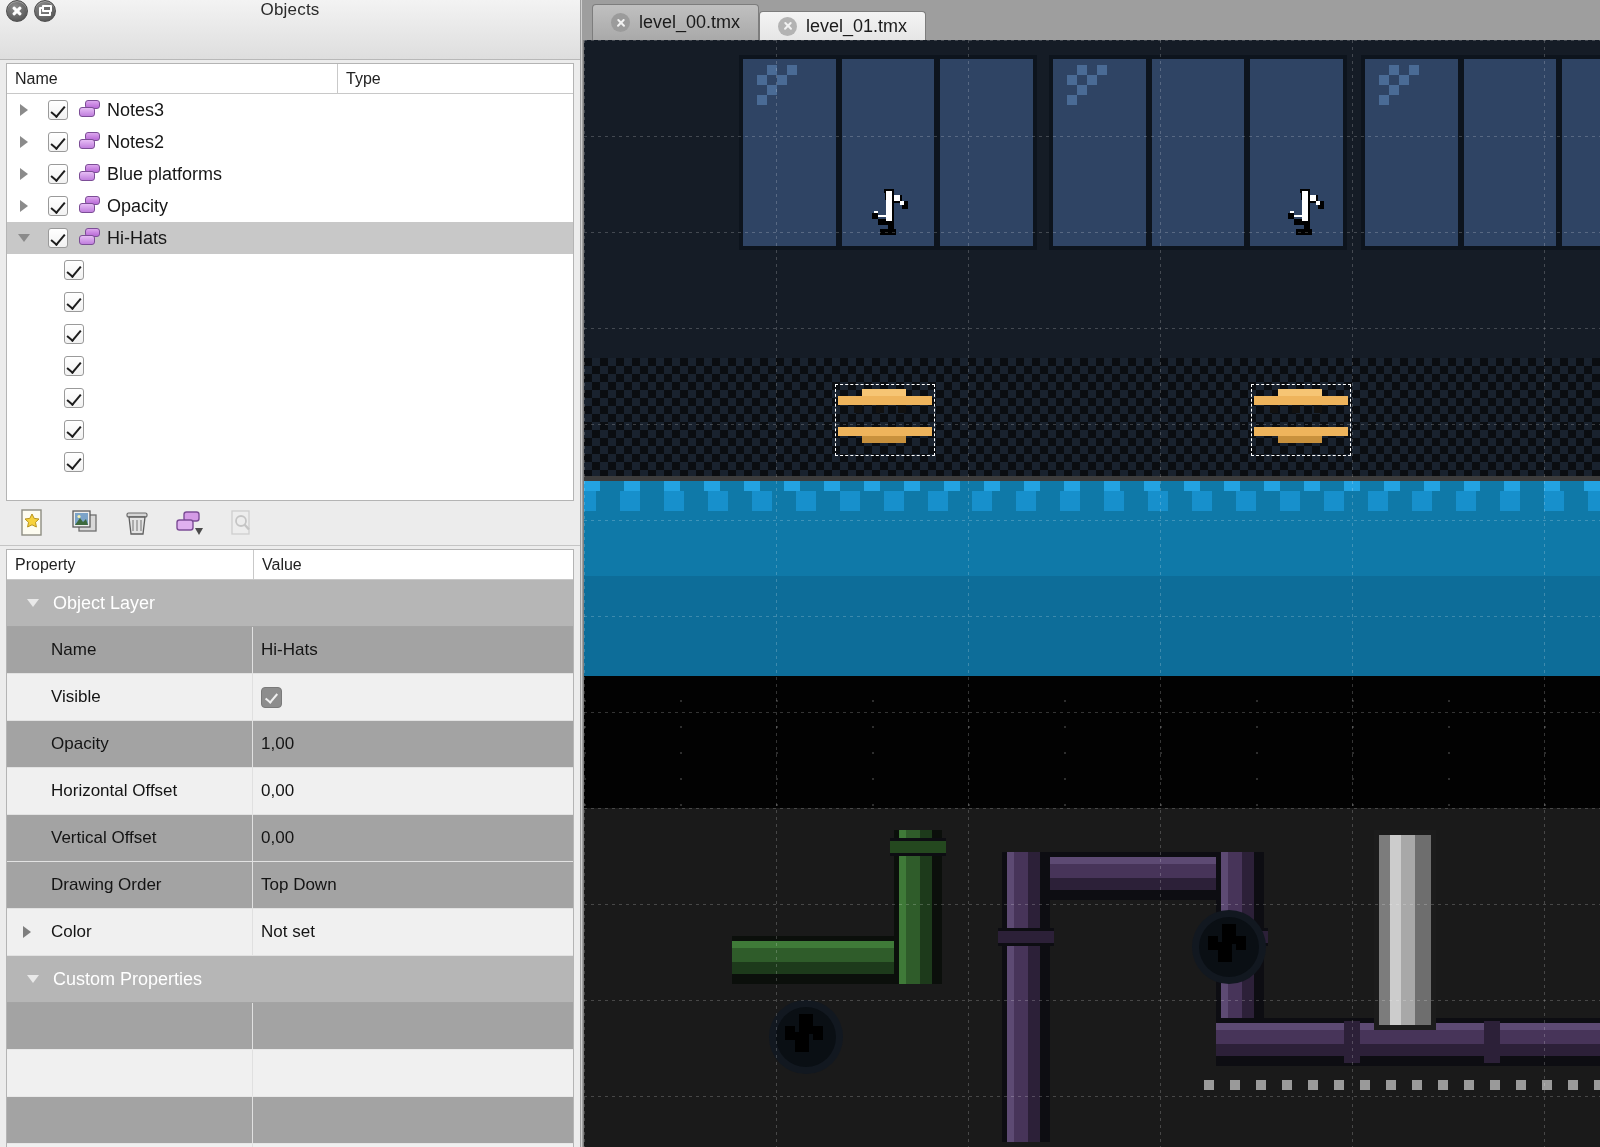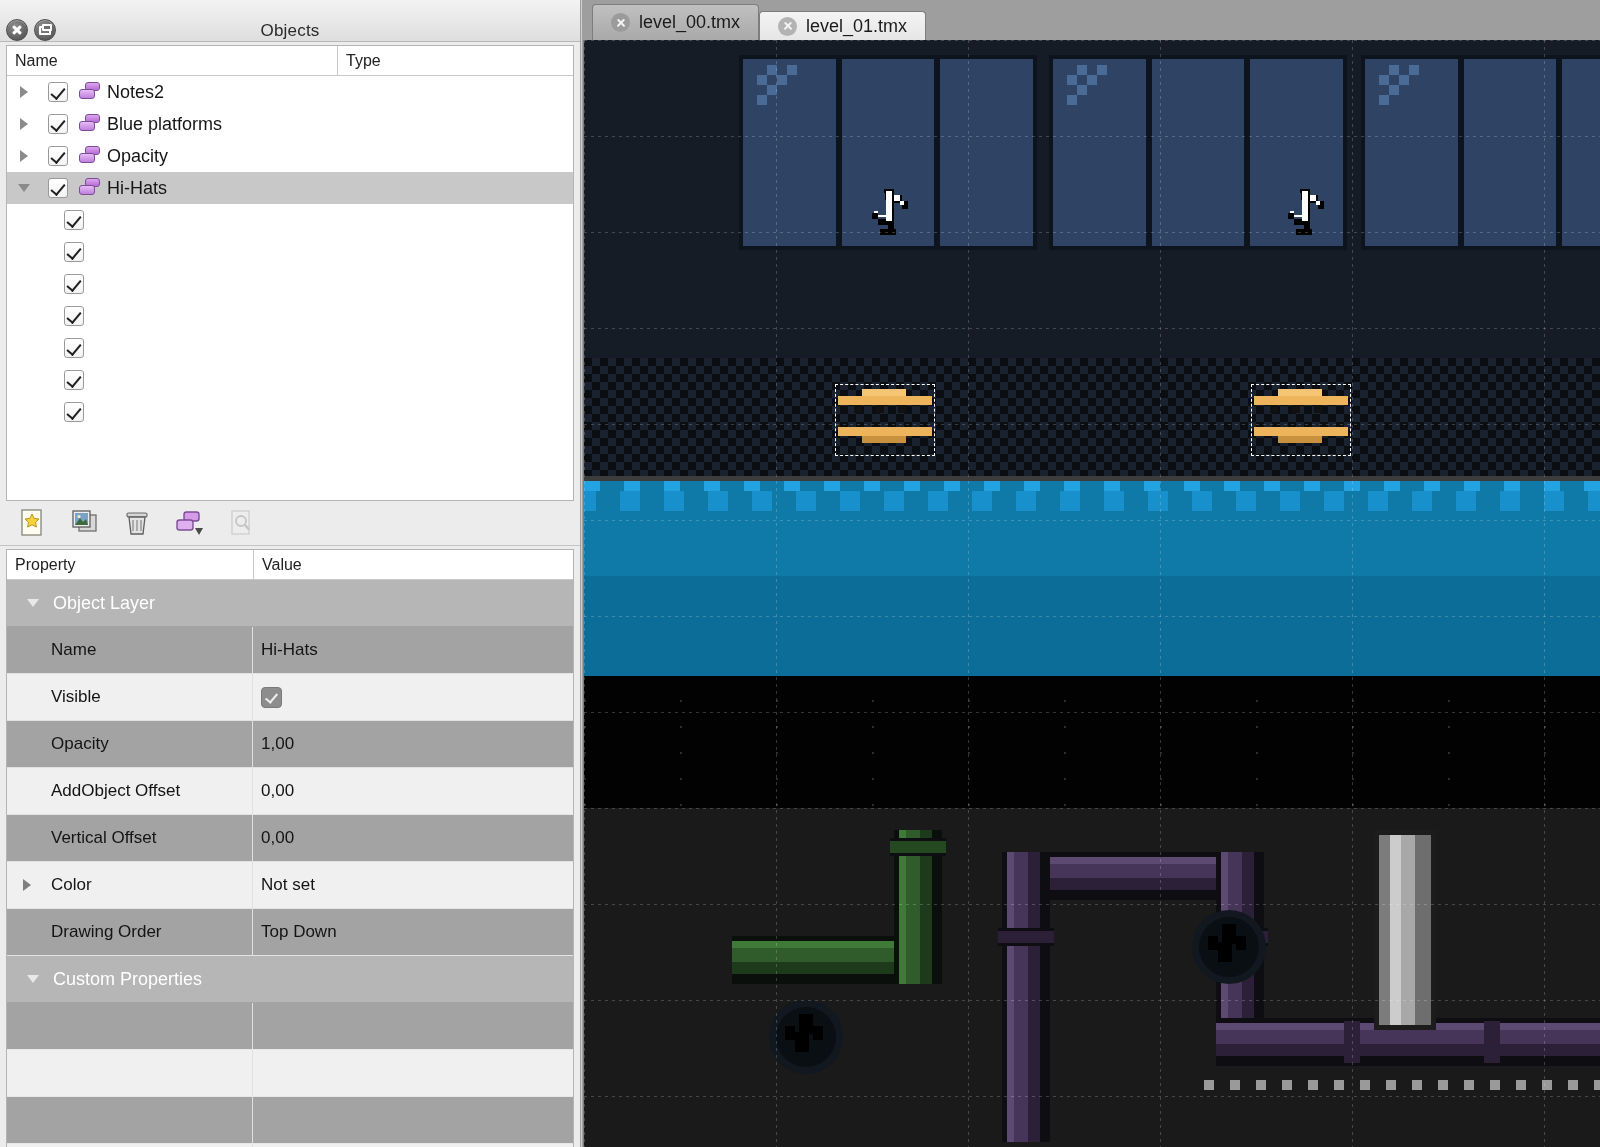--- a/index.html
+++ b/index.html
@@ -7,23 +7,23 @@
   html,body { width:1600px; height:1147px; overflow:hidden; background:#ececec;
               font-family:"Liberation Sans", sans-serif; }
 
   #app { position:relative; width:1600px; height:1147px; display:flex; }
 
   
   #left-dock { width:580px; height:1147px; background:#ececec; position:relative;
                display:flex; flex-direction:column; }
 
   .panel-titlebar {
-    height:42px; background:linear-gradient(#f3f3f3,#dedede);
+    height:60px; background:linear-gradient(#f3f3f3,#dedede);
     border-bottom:1px solid #b8b8b8;
-    display:flex; align-items:flex-end; position:relative; flex:none;
+    display:flex; align-items:flex-start; position:relative; flex:none;
   }
   .panel-title { position:absolute; left:0; right:0; text-align:center;
                  font-size:17px; color:#2b2b2b; letter-spacing:.2px; }
   .tb-btns { display:flex; gap:6px; margin-left:6px; z-index:2; }
   .tb-btn { width:22px; height:22px; border-radius:50%;
             background:radial-gradient(circle at 40% 32%, #8f8f8f, #5d5d5d 70%, #4a4a4a);
             border:1px solid #4f4f4f; position:relative; cursor:default;
             box-shadow: inset 0 1px 0 rgba(255,255,255,.35); }
   .tb-btn .gx::before, .tb-btn .gx::after{
     content:""; position:absolute; left:50%; top:50%; width:11px; height:3px;
@@ -283,20 +283,35 @@
               </div>
               <div class="ckcell">
                 <div class="ckbox on"></div>
               </div>
               <div class="lyricon">
                 <span class="grp">
                   <b></b>
                   <i></i>
                 </span>
               </div>
+              <div class="lname">Notes3</div>
+            </div>
+            <div class="trow">
+              <div class="twist closed">
+                <i></i>
+              </div>
+              <div class="ckcell">
+                <div class="ckbox on"></div>
+              </div>
+              <div class="lyricon">
+                <span class="grp">
+                  <b></b>
+                  <i></i>
+                </span>
+              </div>
               <div class="lname">Notes2</div>
             </div>
             <div class="trow">
               <div class="twist closed">
                 <i></i>
               </div>
               <div class="ckcell">
                 <div class="ckbox on"></div>
               </div>
               <div class="lyricon">
@@ -454,49 +469,49 @@
             <div class="prow">
               <div class="pcell-k">
                 <span>Opacity</span>
               </div>
               <div class="pcell-v">
                 <span>1,00</span>
               </div>
             </div>
             <div class="prow alt">
               <div class="pcell-k">
-                <span>AddObject Offset</span>
+                <span>Horizontal Offset</span>
               </div>
               <div class="pcell-v">
                 <span>0,00</span>
               </div>
             </div>
             <div class="prow">
               <div class="pcell-k">
                 <span>Vertical Offset</span>
               </div>
               <div class="pcell-v">
                 <span>0,00</span>
+              </div>
+            </div>
+            <div class="prow">
+              <div class="pcell-k">
+                <span>Drawing Order</span>
+              </div>
+              <div class="pcell-v">
+                <span>Top Down</span>
               </div>
             </div>
             <div class="prow alt">
               <div class="pcell-k">
                 <span class="ptwist"></span>
                 <span>Color</span>
               </div>
               <div class="pcell-v">
                 <span>Not set</span>
-              </div>
-            </div>
-            <div class="prow">
-              <div class="pcell-k">
-                <span>Drawing Order</span>
-              </div>
-              <div class="pcell-v">
-                <span>Top Down</span>
               </div>
             </div>
             <div class="prow group">
               <span class="ptwist down"></span>
               <span class="gname">Custom Properties</span>
             </div>
             <div class="prow blank">
               <div class="pcell-k"></div>
               <div class="pcell-v"></div>
             </div>

